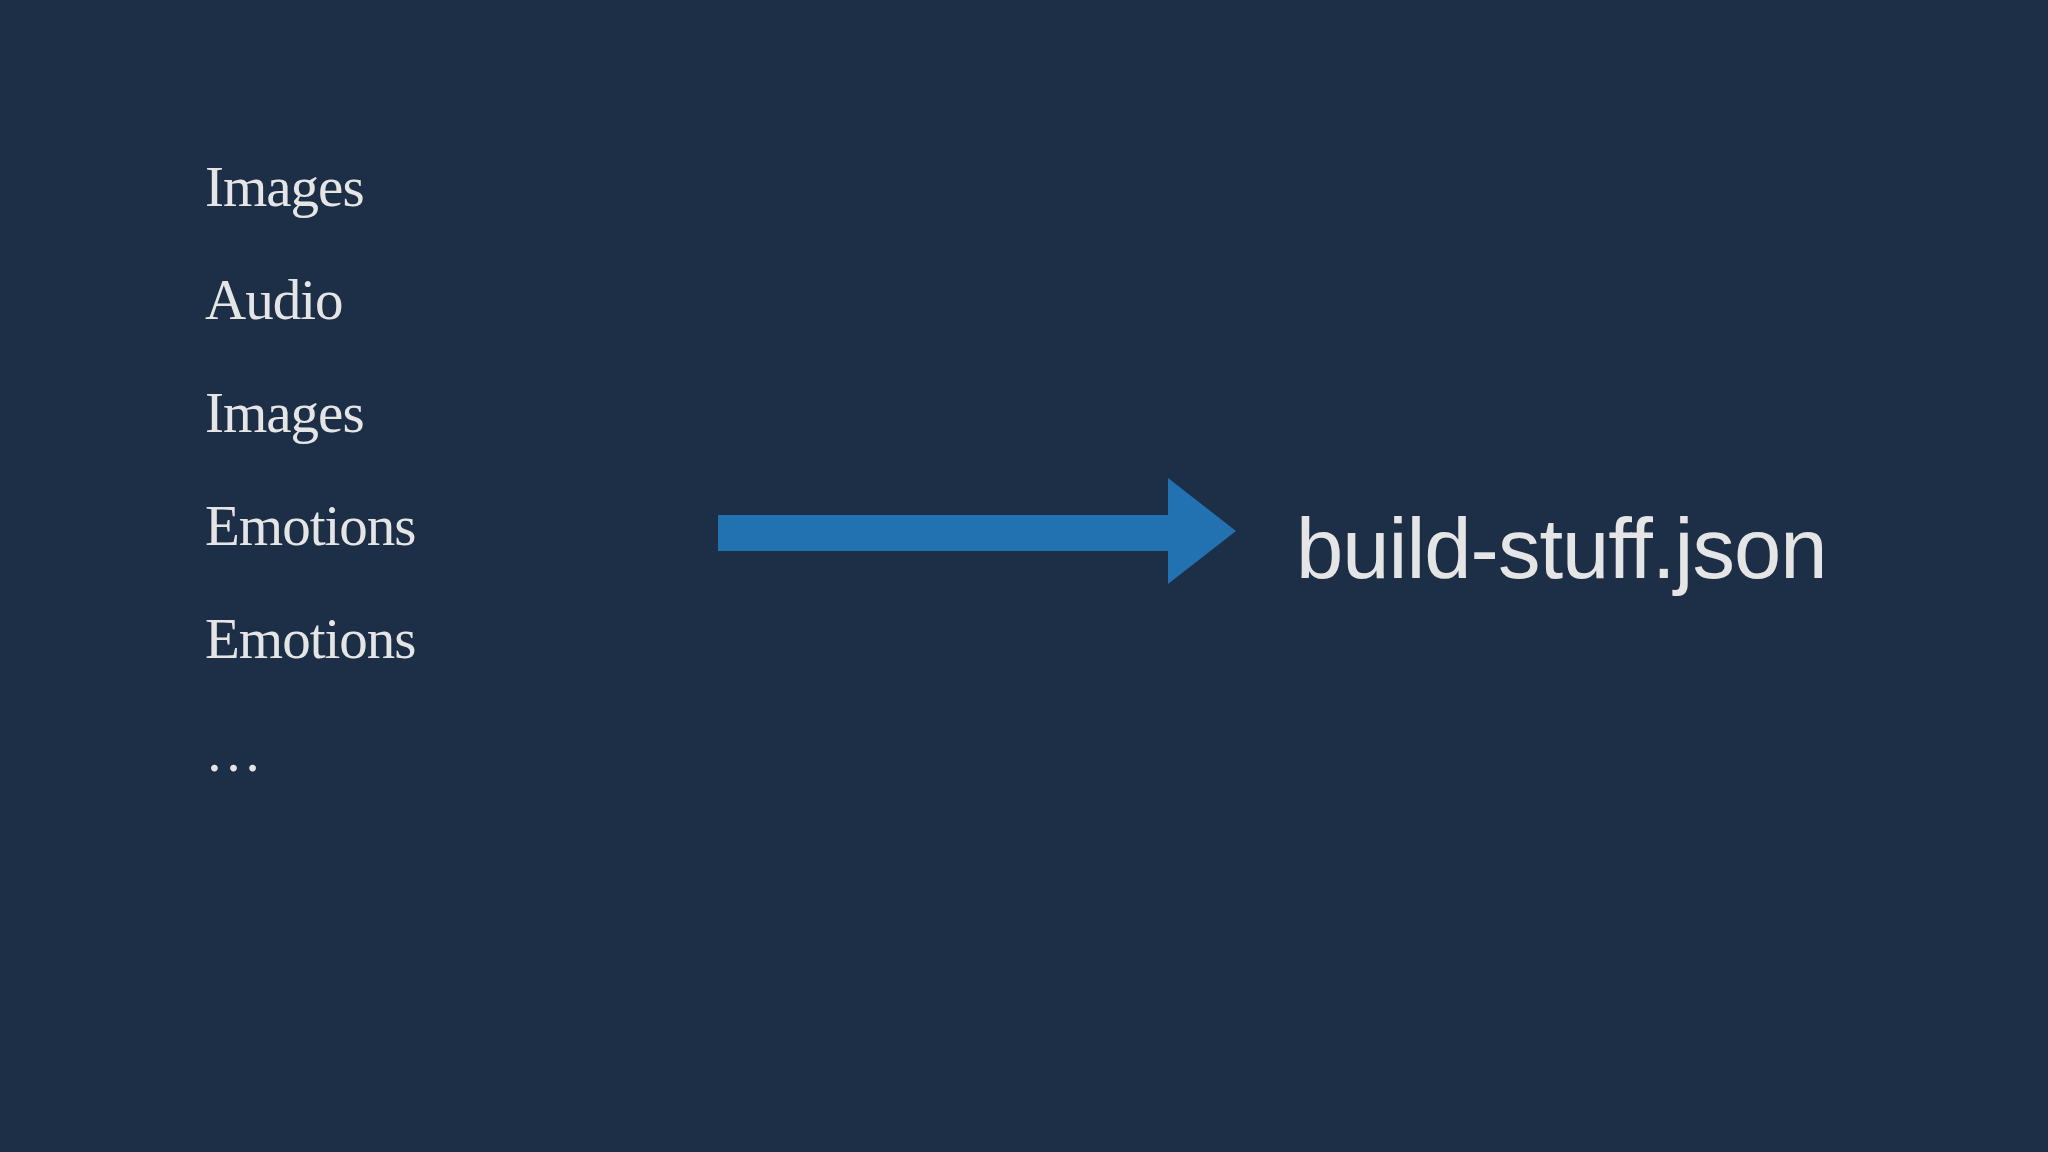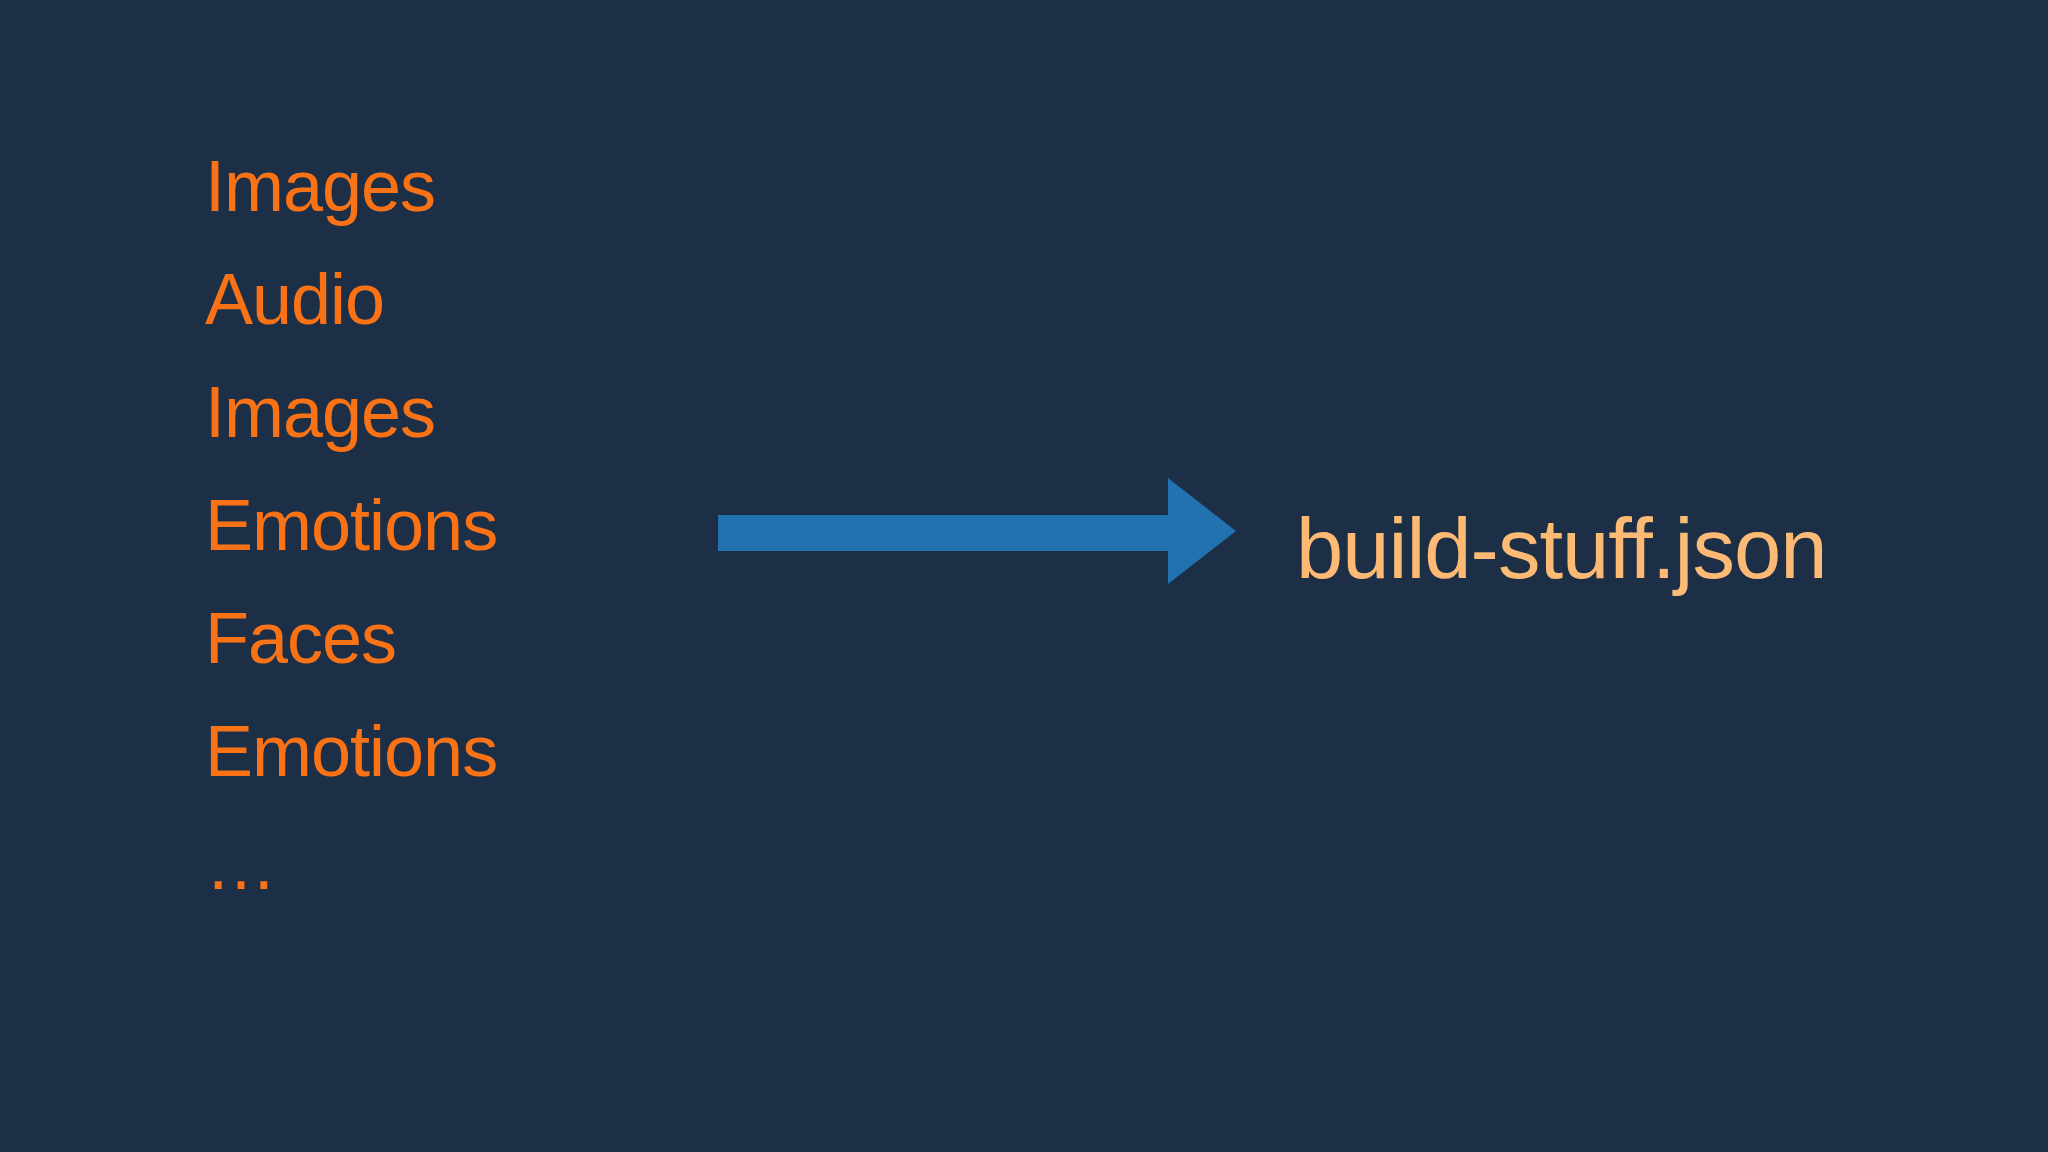--- a/index.html
+++ b/index.html
@@ -15,58 +15,58 @@
   }
   .slide {
     position: relative;
     width: 2048px;
     height: 1152px;
   }
   .input-list {
     position: absolute;
     left: 205px;
     top: 130px;
-    font-size: 72px;
+    font-size: 57px;
     line-height: 113px;
     font-weight: 300;
     letter-spacing: -1px;
-    color: #f97316;
+    color: #e5e5e5;
     white-space: nowrap;
+    font-family: Liberation Serif, serif;
   }
   .arrow-svg {
     position: absolute;
     left: 718px;
     top: 476px;
     width: 520px;
     height: 110px;
     display: block;
   }
   .output-label {
     position: absolute;
     left: 1296px;
     top: 492px;
     font-size: 85px;
     line-height: 113px;
     font-weight: 300;
     letter-spacing: -1px;
-    color: #fdba74;
+    color: #e5e5e5;
     white-space: nowrap;
   }
 </style>
 </head>
 <body>
 
 <div class="slide">
 
   <div class="input-list">
     <div class="input-item">Images</div>
     <div class="input-item">Audio</div>
     <div class="input-item">Images</div>
     <div class="input-item">Emotions</div>
-    <div class="input-item">Faces</div>
     <div class="input-item">Emotions</div>
     <div class="input-item">…</div>
   </div>
 
   <svg class="arrow-svg" viewBox="0 0 520 110" xmlns="http://www.w3.org/2000/svg" aria-hidden="true">
     <polygon points="0,39 450,39 450,2 518,55 450,108 450,75 0,75" fill="#2272b2"></polygon>
   </svg>
 
   <div class="output-label">build-stuff.json</div>
 

